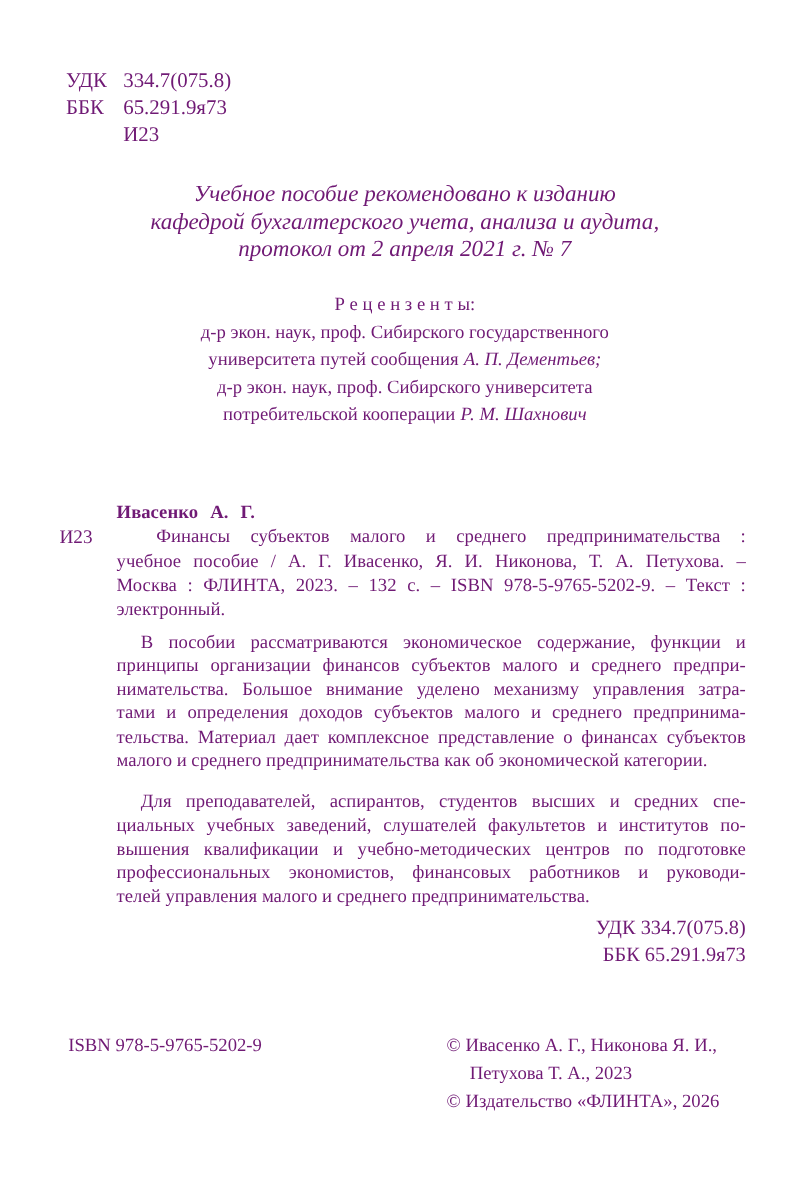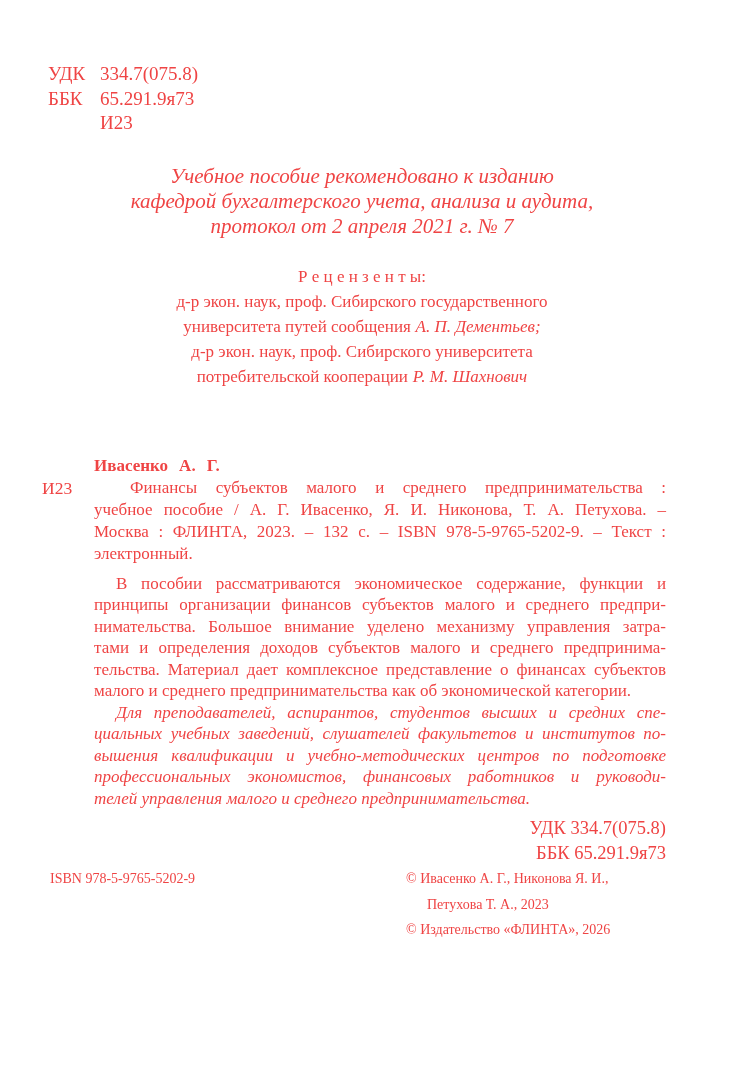--- a/index.html
+++ b/index.html
@@ -1,19 +1,19 @@
 <!DOCTYPE html>
 <html lang="ru"><head>
 <meta charset="utf-8">
 <style>
   html,body { margin:0; padding:0; background:#e9e9e9; }
   .page {
     width:738px; height:1080px; margin:0 auto; background:#ffffff;
-    color:#ef4444; font-family:"Liberation Serif", serif; font-size:17px;
-    box-sizing:border-box; padding:62px 56px 0 42px; position:relative;
+    color:#701a75; font-family:"Liberation Serif", serif; font-size:17px;
+    box-sizing:border-box; padding:62px 56px 0 54px; position:relative;
     overflow:hidden;
   }
 
   
   .cls-top { font-size:19px; line-height:24.5px; margin-left:6px; }
   .cls-row  { white-space:nowrap; }
   .cls-label { display:inline-block; width:52px; }
   .cls-code  { padding-left:52px; }
 
   
@@ -27,27 +27,27 @@
   
   .catalog { margin-top:66px; margin-left:52px; width:572px; font-size:17px; }
   .catalog-author { font-weight:bold; word-spacing:0.4em; line-height:22px; }
   .catalog-entry { position:relative; }
   .entry-code { position:absolute; left:-52px; top:1px; font-size:17.5px; }
   .jline { text-align:justify; text-align-last:justify; line-height:22px; }
   .jlast { text-align:center; text-align-last:left; line-height:22px; }
   .indent1 { text-indent:36px; }
   .annot { margin-top:8px; }
   .annot .jline, .annot .jlast { line-height:21.5px; }
-  .annot2 { margin-top:0;font-style:italic; }
+  .annot2 { margin-top:16px; }
 
   
   .cls-bottom { margin-top:7px; text-align:right; font-size:18.5px; line-height:25px; }
 
   
-  .bottom-row { display:flex; margin-left:8px; font-size:14px; line-height:25.5px; }
+  .bottom-row { display:flex; margin-top:55px; margin-left:8px; font-size:17px; line-height:25.5px; }
   .isbn { flex:0 0 auto; }
   .copyright { margin-left:auto; width:276px; text-align:left; }
   .copyright .cont { padding-left:21px; }
 </style>
 </head>
 <body>
 
 <div class="page">
 
   <div class="cls-top">

